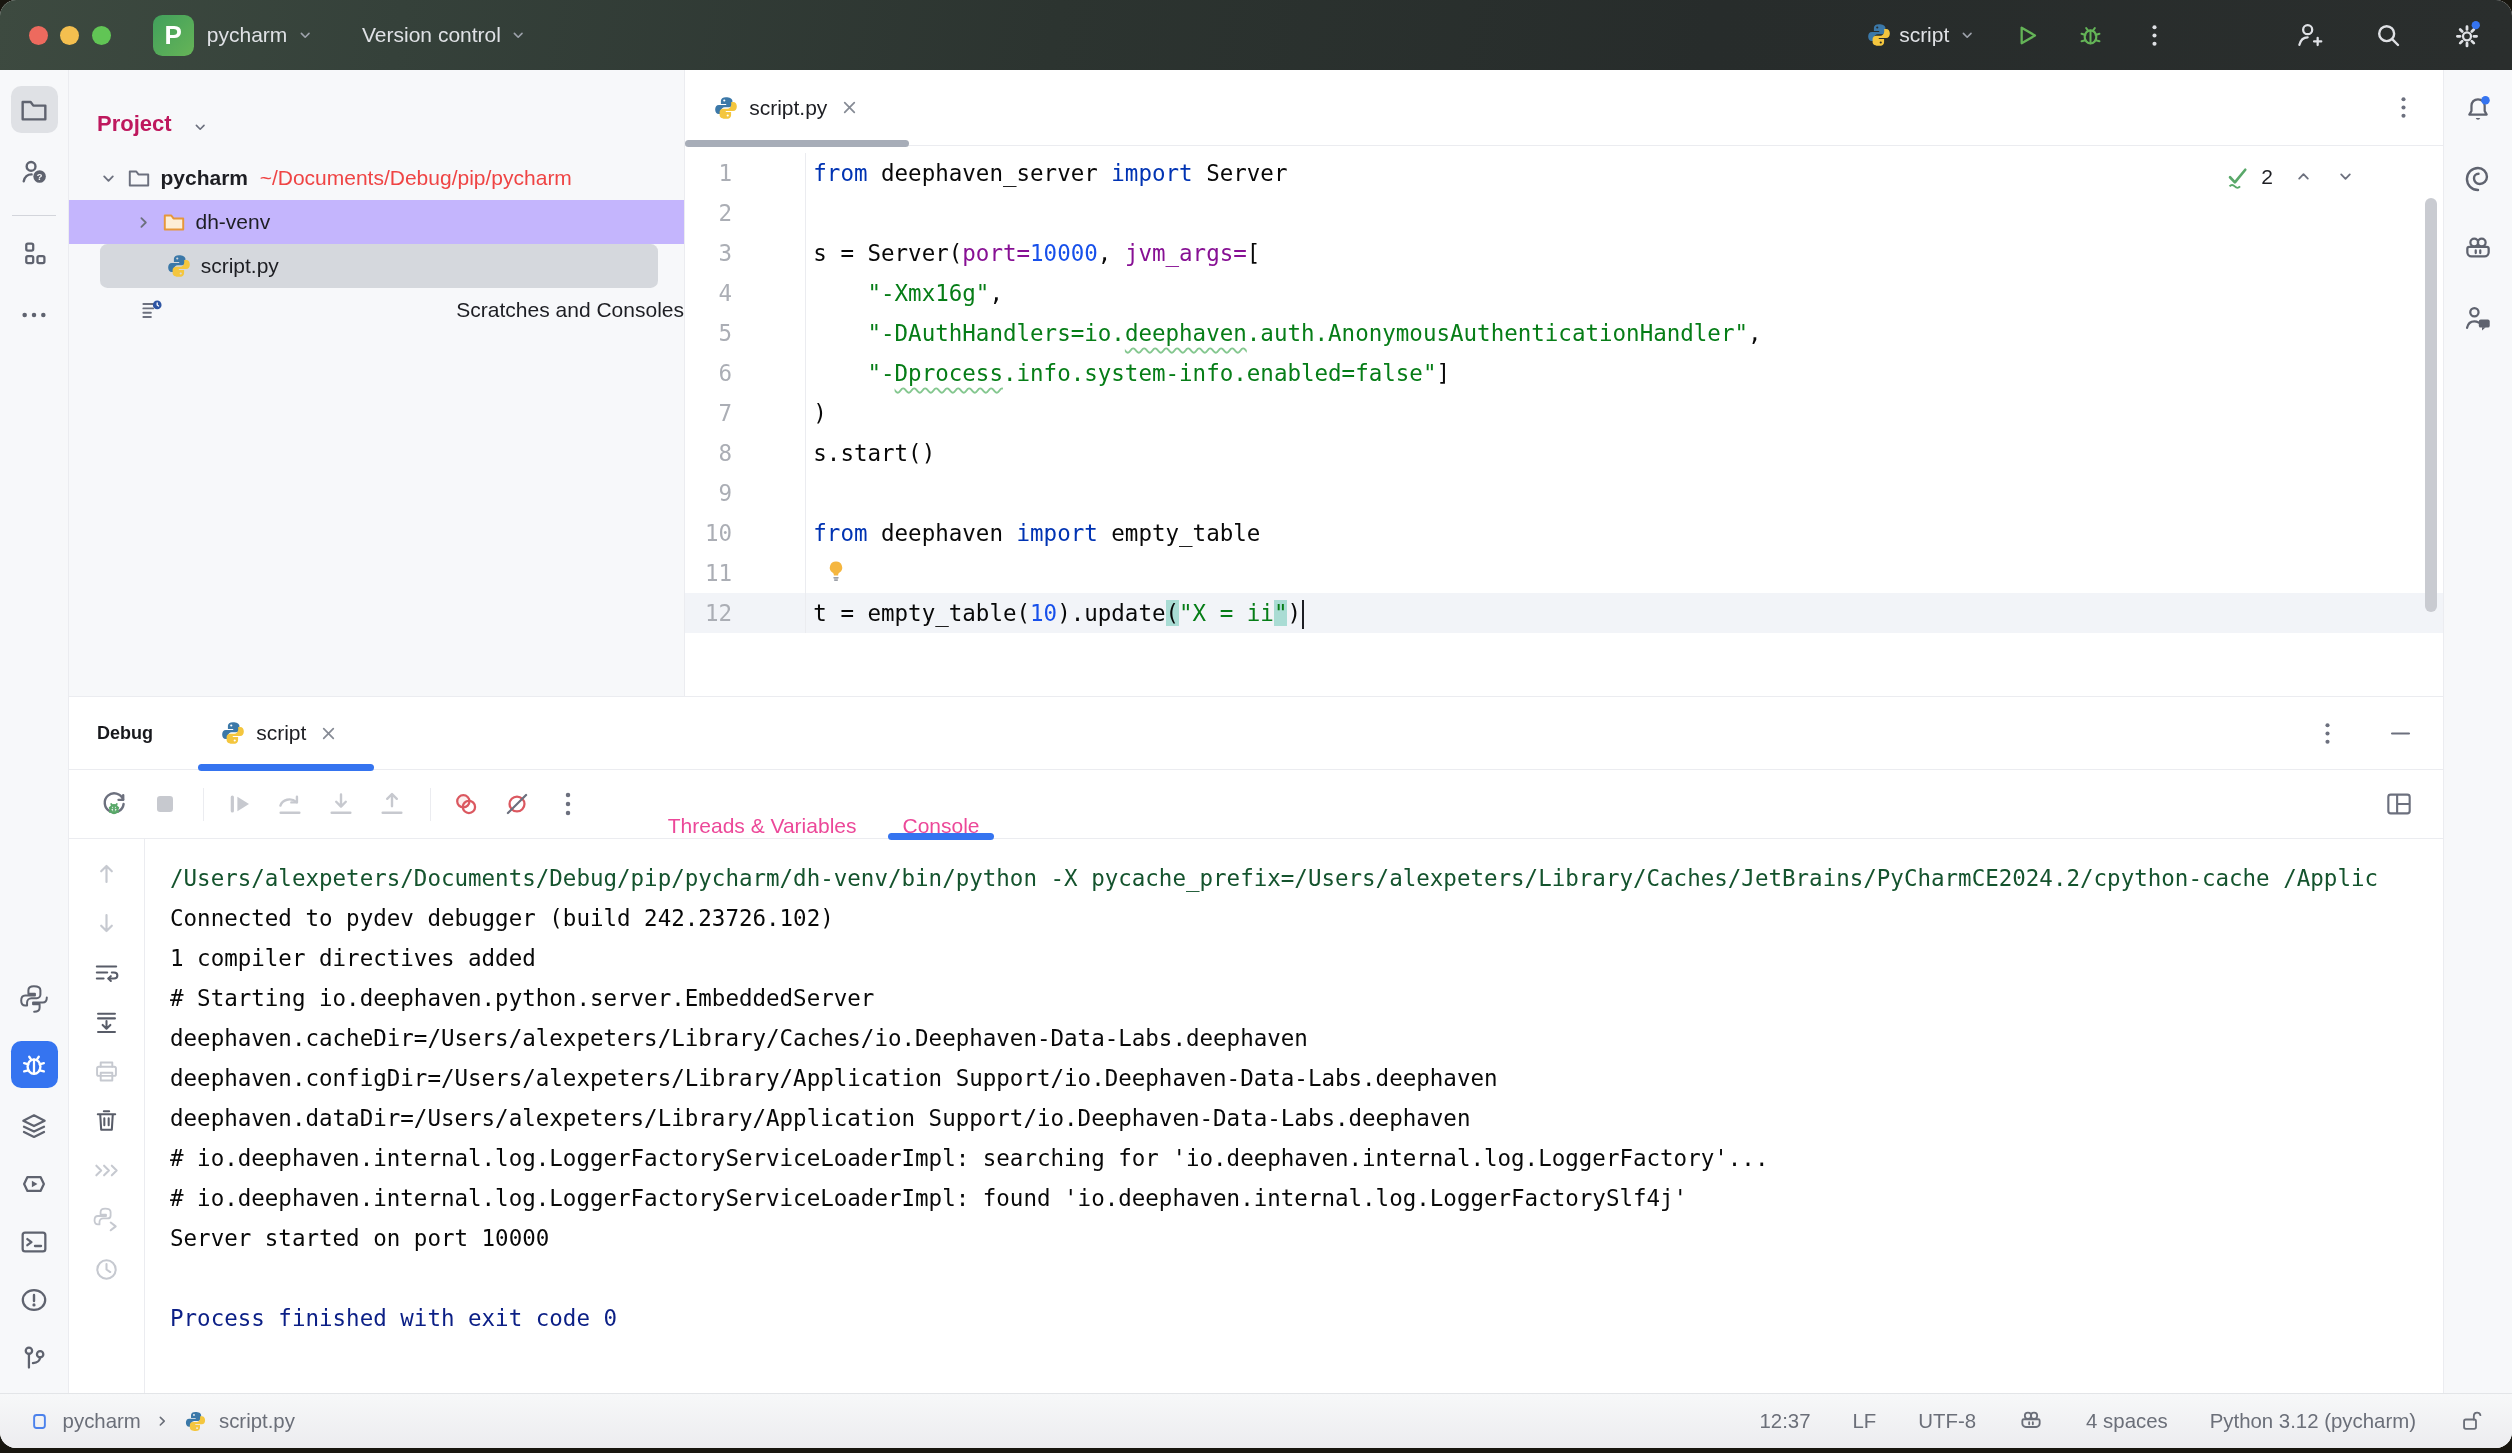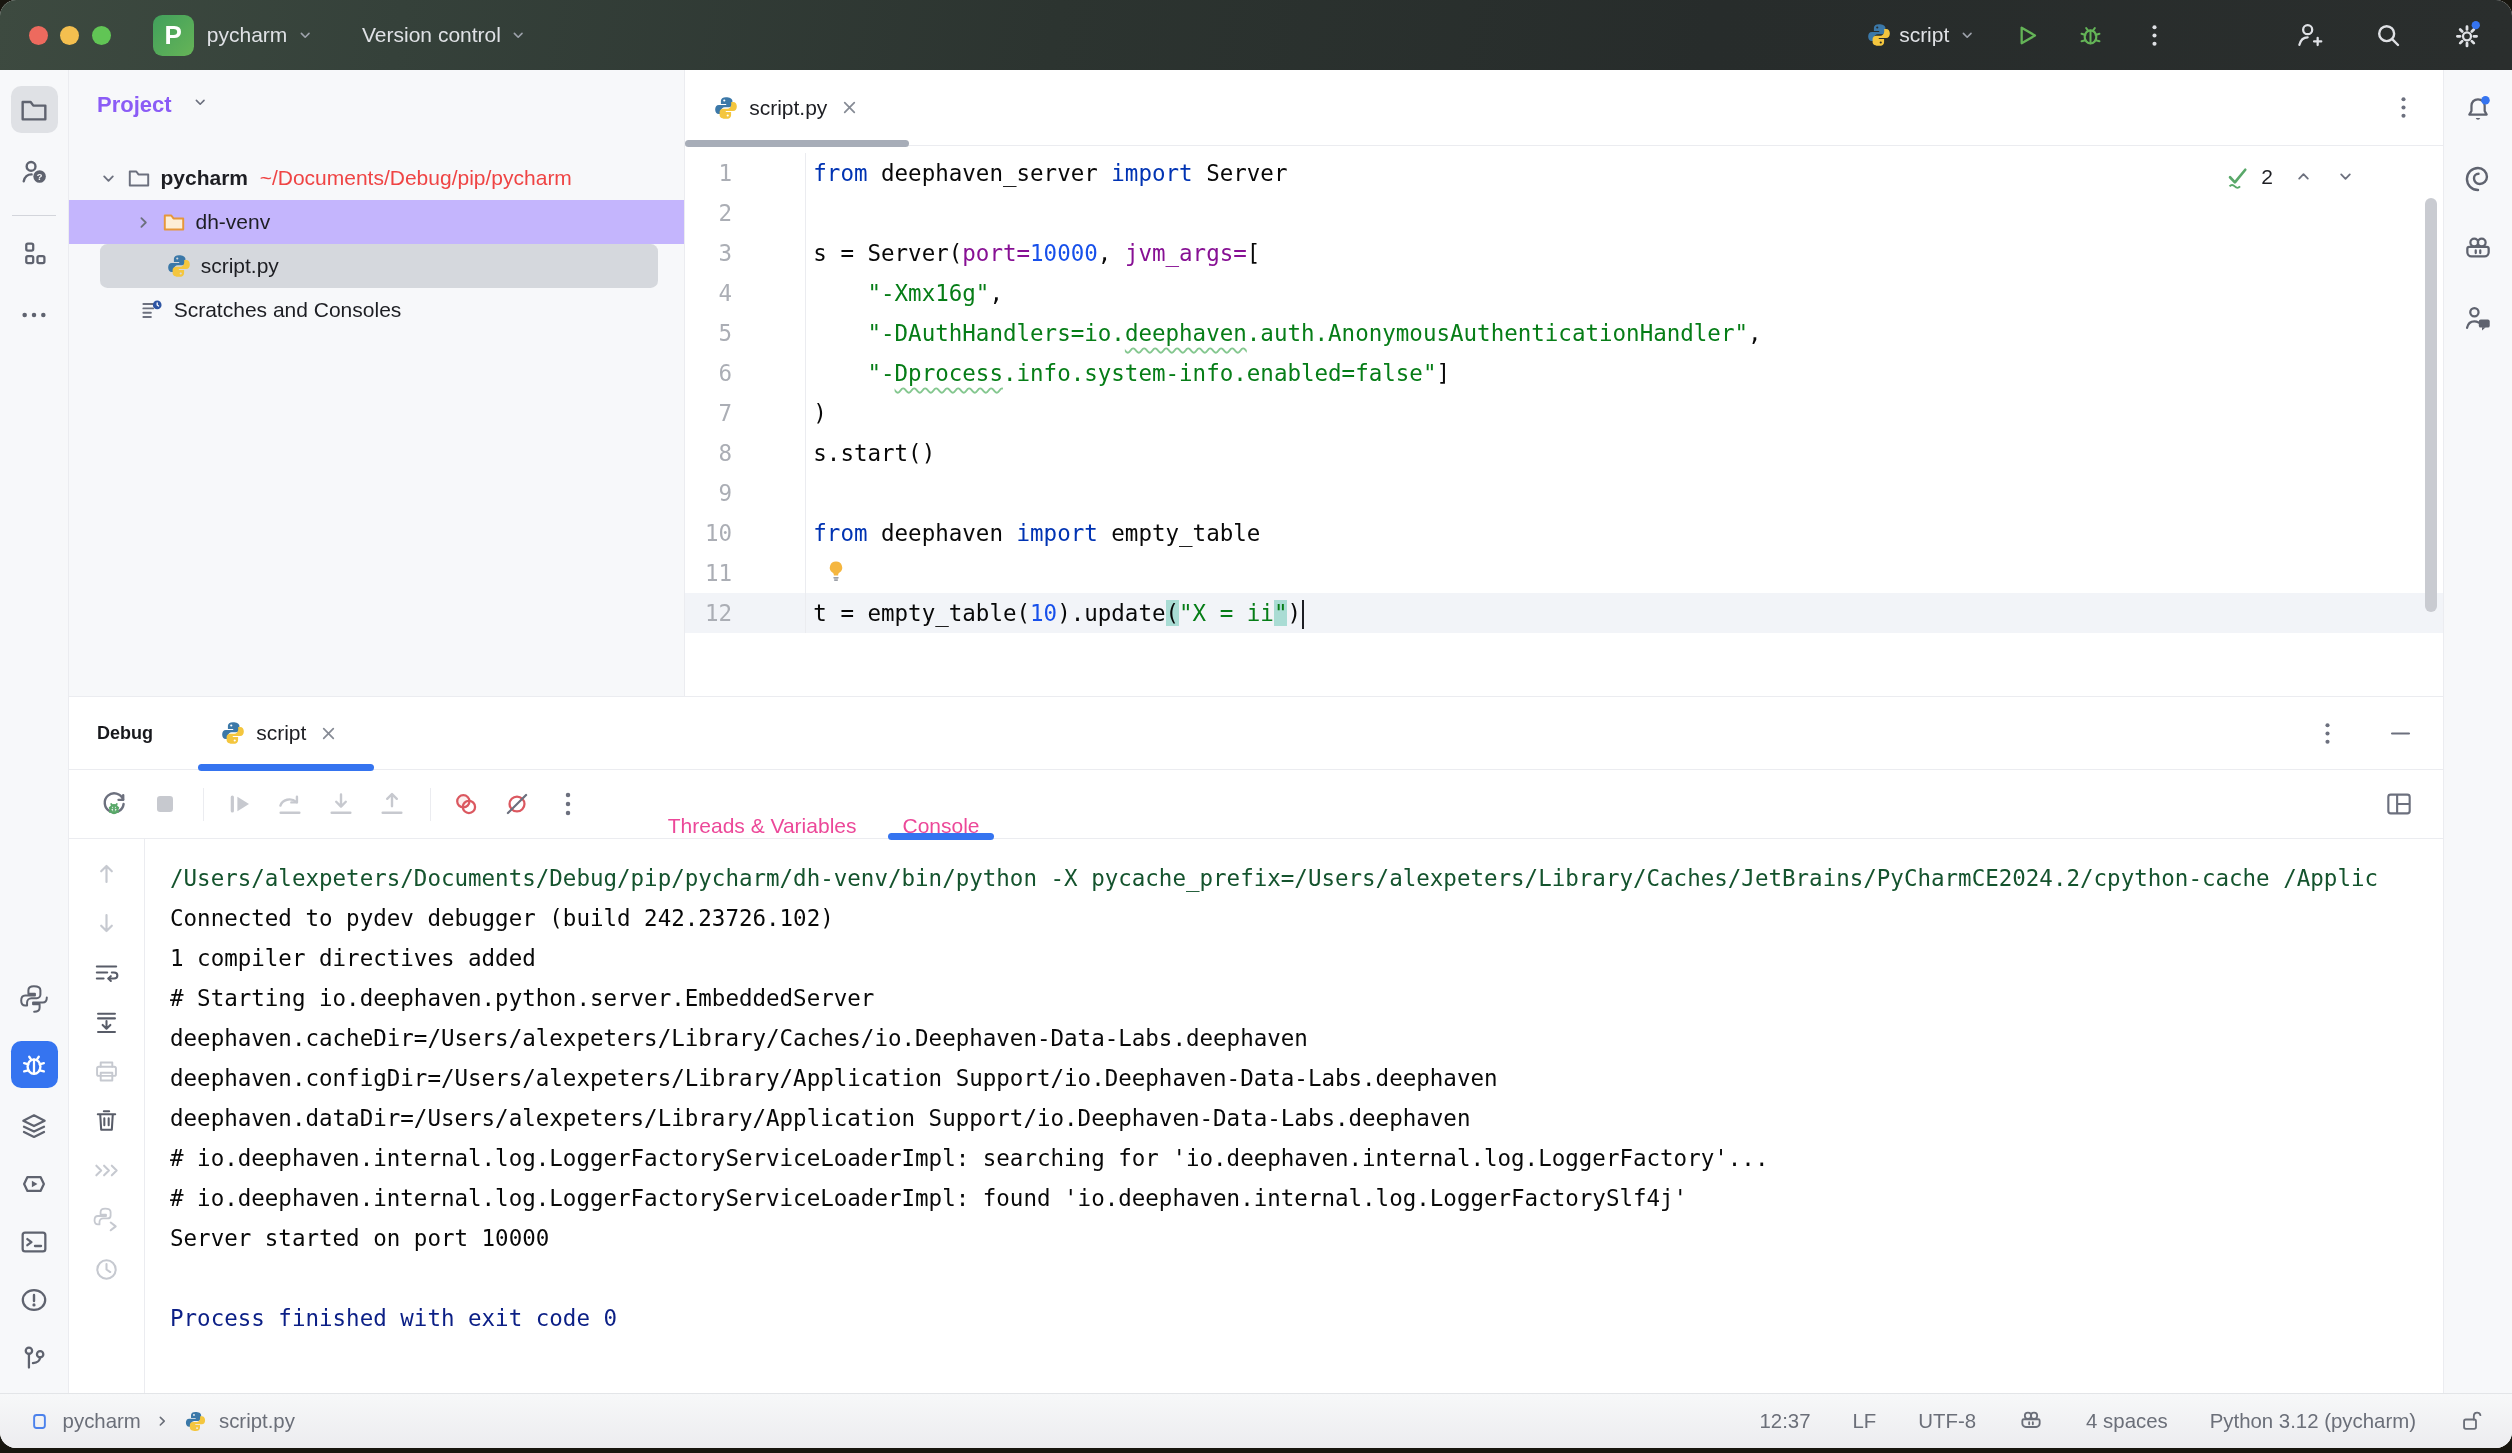--- a/index.html
+++ b/index.html
@@ -36,33 +36,33 @@
   .toolbtn.active-blue { background:#3574f0; }
   .toolbtn.active-blue .ic { color:#ffffff; }
   .strip-divider { width:44px; height:0; border-top:1.5px solid #d3d5db; margin:1.5px 0 22px; }
   .strip .spacer { flex:1; }
 
   .centercol { flex:1; display:flex; flex-direction:column; min-width:0; }
   .toprow { height:626px; flex:0 0 626px; display:flex; min-width:0; }
 
   
   .project { width:616px; flex:0 0 616px; background:#f7f8fa; border-right:1.5px solid #ebecf0; padding-top:22px; overflow:hidden; }
-  .projhead { display:flex; align-items:flex-start; gap:18px; padding-left:28px; height:45px;
-    font-size:22px; font-weight:600; color:#8b5cf6; }
+  .projhead { display:flex; align-items:flex-end; gap:18px; padding-left:28px; height:45px;
+    font-size:22px; font-weight:600; color:#be185d; }
   .projhead .ic { color:#6c707e; }
   .tree { margin-top:19px; font-size:21px; color:#1d1e23; }
   .trow { height:44px; display:flex; align-items:center; position:relative; }
   .trow .ic { color:#6c707e; flex:0 0 auto; }
   .trow .lbl { margin-left:8.7px; white-space:nowrap; }
   .trow .sub { margin-left:11.6px; color:#ef4444; white-space:nowrap; }
   .trow.warm { background:#c4b5fd; }
   .trow.sel::before { content:""; position:absolute; left:30.5px; right:26px; top:0; bottom:0;
       background:#d5d8dd; border-radius:7.3px; }
   .trow > * { position:relative; }
-  .ind0 { padding-left:28px; } .ind1 { padding-left:63px; } .ind1b { padding-left:97px; } .ind0b { padding-left:70px; }
+  .ind0 { padding-left:28px; } .ind1 { padding-left:63px; } .ind1b { padding-left:97px; } .ind0b { padding-left:70px;justify-content:space-between; }
 
   
   .editor { flex:1; display:flex; flex-direction:column; min-width:0; background:#fff; }
   .tabbar { height:76px; flex:0 0 76px; display:flex; align-items:center; border-bottom:1.5px solid #ebecf0; position:relative; }
   .etab { display:flex; align-items:center; gap:10.2px; padding:0 22px 0 28px; height:100%; font-size:21px; color:#1d1e23; position:relative; }
   .etab .close { color:#868b95; }
   .etab-underline { position:absolute; left:0; bottom:-1.5px; width:224px; height:6.5px; background:#a7adb8; border-radius:3.6px; }
   .tabbar .kebab { position:absolute; right:25px; color:#6c707e; }
   .codewrap { position:relative; flex:1; overflow:hidden; font-family:"DejaVu Sans Mono", monospace; font-size:22.5px; }
   .codelines { padding-top:7.3px; }

